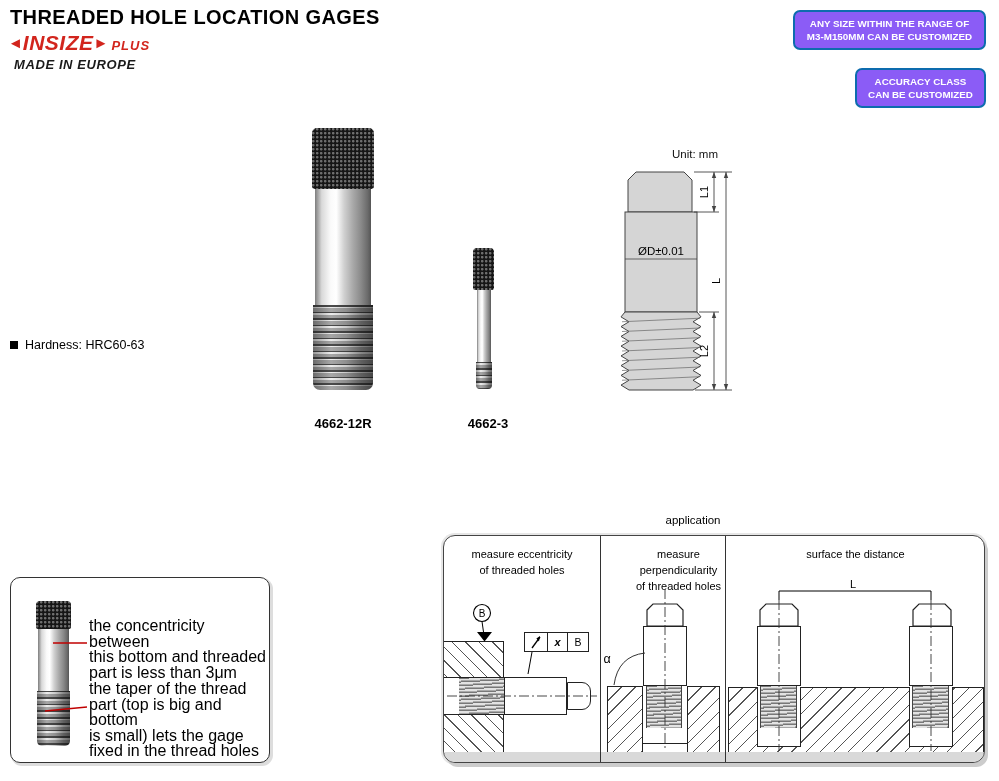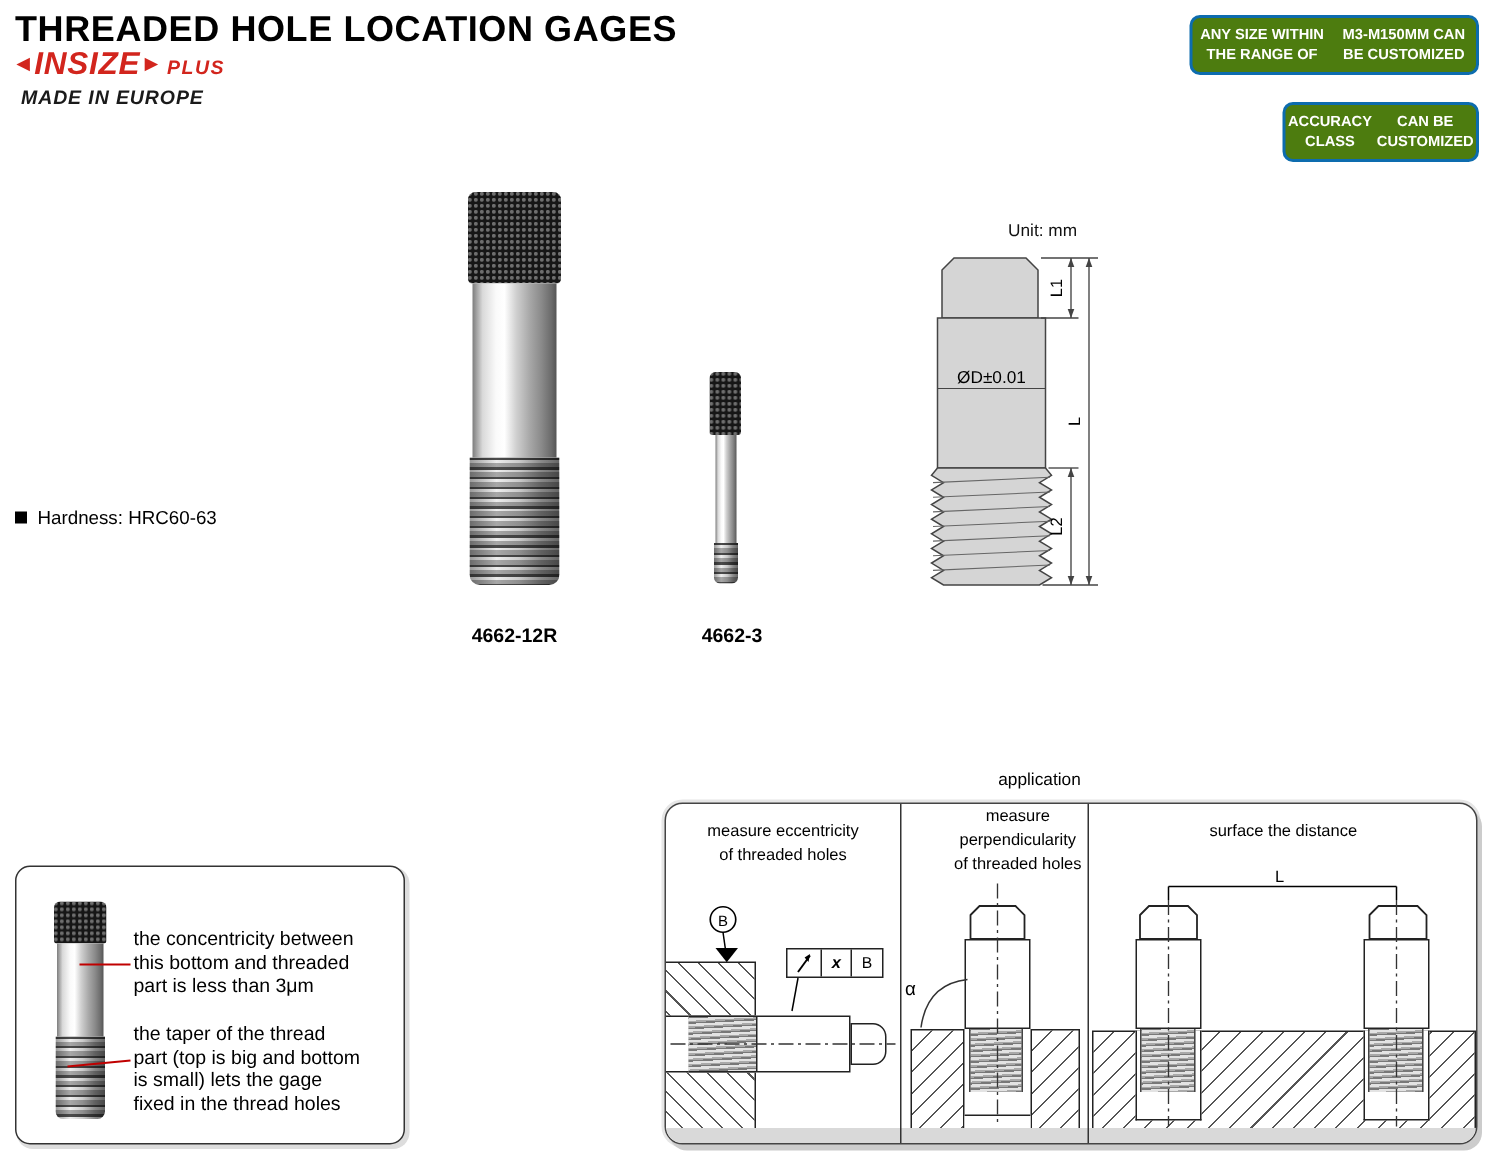--- a/index.html
+++ b/index.html
@@ -4,31 +4,31 @@
 <style>
   * { margin:0; padding:0; box-sizing:border-box; }
   html,body { background:#fff; }
   #page {
     position:relative; width:999px; height:781px; background:#fff;
     font-family:"Liberation Sans", sans-serif; color:#111; overflow:hidden;
   }
   .abs { position:absolute; }
 
   
-  .page-title { left:10px; top:6px; font-size:24px; font-weight:bold; letter-spacing:.4px; color:#000; }
+  .page-title { left:10px; top:6px; font-size:20px; font-weight:bold; letter-spacing:.4px; color:#000; }
   .logo { left:8px; top:31px; white-space:nowrap; }
   .logo .arrow { color:#d2251d; font-size:15px; font-weight:bold; vertical-align:2px; }
   .logo .brand { color:#d2251d; font-size:21px; font-weight:bold; font-style:italic; letter-spacing:.5px; }
   .logo .suffix { color:#d2251d; font-size:13px; font-weight:bold; font-style:italic; margin-left:3px; letter-spacing:1px; }
   .logo-tagline { left:14px; top:57px; font-size:13px; font-weight:bold; font-style:italic; color:#1a1a1a; letter-spacing:.6px; }
 
   .badge {
-    background:#4d7c0f; border:2px solid #0d6cae; border-radius:7px;
+    background:#8b5cf6; border:2px solid #0d6cae; border-radius:7px;
     color:#fff; font-weight:bold; font-size:9.8px; line-height:13px;
-    display:flex; align-items:center; justify-content:center; text-align:center;
+    display:flex; flex-direction:column; align-items:center; justify-content:center; text-align:center;
   }
   .badge-size { left:793px; top:10px; width:193px; height:40px; }
   .badge-accuracy { left:855px; top:68px; width:131px; height:40px; }
 
   
   .hardness { left:10px; top:338px; font-size:12.5px; color:#000; display:flex; align-items:center; }
   .bullet-square { width:8px; height:8px; background:#000; display:inline-block; margin-right:7px; }
 
   
   .knurl {
@@ -54,21 +54,21 @@
     border-radius:0 0 7px 7px;
   }
   .model-label { font-size:13px; font-weight:bold; text-align:center; color:#000; }
 
   
   .callout-box {
     left:10px; top:577px; width:260px; height:186px;
     border:1.3px solid #333; border-radius:10px; background:#fff;
     box-shadow:2px 2px 0 1px #ddd;
   }
-  .callout-note { position:absolute; left:78px; width:178px; font-size:13px; line-height:15.5px; color:#000; }
+  .callout-note { position:absolute; left:78px; width:178px; font-size:16px; line-height:15.5px; color:#000; }
 
   
   .app-title { left:613px; top:514px; width:160px; text-align:center; font-size:11.5px; color:#000; }
   .app-box {
     left:443px; top:535px; width:542px; height:228px;
     border:1.5px solid #444; border-radius:12px; background:#fff;
     box-shadow:3px 4px 0 0 #ccc, 0 0 0 2px #e6e6e6; overflow:hidden;
   }
   .app-ground { position:absolute; left:0; bottom:0; width:100%; height:10px; background:#d9d9d9; border-radius:0 0 10px 10px; }
   .app-divider { position:absolute; top:0; bottom:0; width:0; border-left:1.2px solid #333; }
@@ -203,21 +203,21 @@
     </div>
   </div>
 
   <div class="abs app-title">application</div>
   <div class="abs app-box">
 
     <div class="panel-title" style="left:0; top:10px; width:156px;">
       <div>measure eccentricity</div>
       <div>of threaded holes</div>
     </div>
-    <div class="panel-title" style="left:156px; top:0; width:125px;padding-left:32px;">
+    <div class="panel-title" style="left:156px; top:10px; width:125px;padding-left:32px;">
       <div>measure</div>
       <div>perpendicularity</div>
       <div>of threaded holes</div>
     </div>
     <div class="panel-title" style="left:281px; top:10px; width:261px;">
       <div>surface the distance</div>
     </div>
 
     <div class="hatch-back blk" style="position:absolute; left:-2px; top:105px; width:62px; height:113px;"></div>
     <div style="position:absolute; left:-2px; top:141px; width:62px; height:38px; background:#fff; border-top:1.2px solid #222; border-bottom:1.2px solid #222;"></div>

